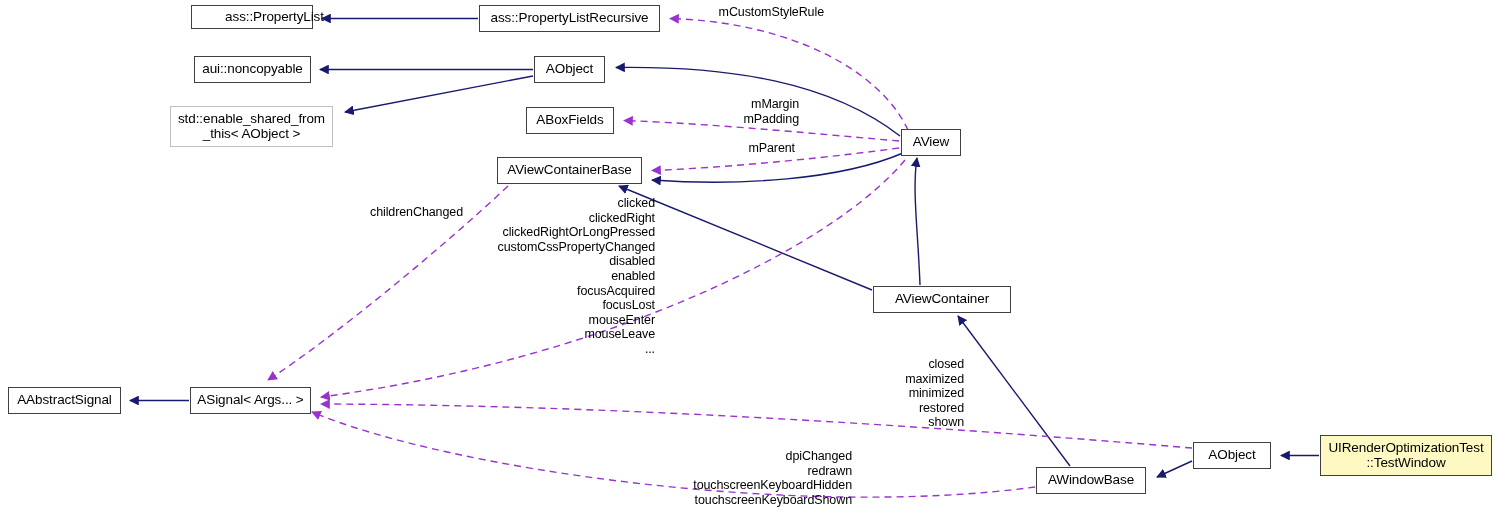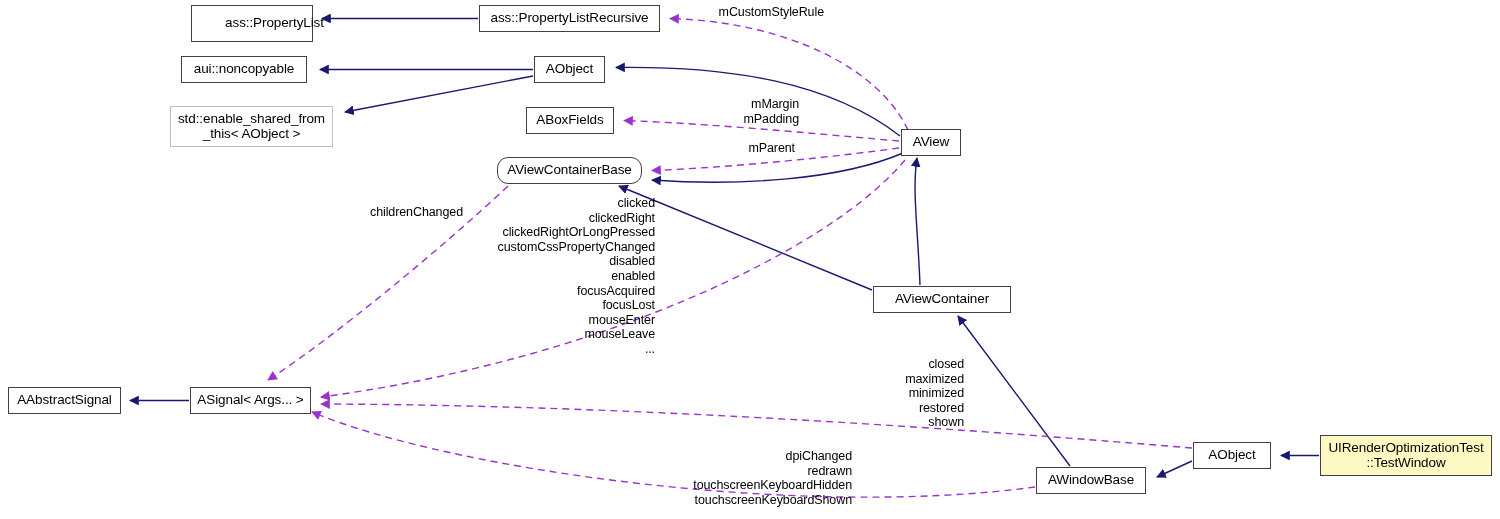--- a/index.html
+++ b/index.html
@@ -111,36 +111,36 @@
 
     <path class="edge-dashed" d="M 905 160 C 830 250, 600 360, 321 397" marker-end="url(#arrow-dashed)"></path>
 
     <path class="edge-dashed" d="M 508 186 C 440 250, 330 340, 268 380" marker-end="url(#arrow-dashed)"></path>
 
     <path class="edge-dashed" d="M 1192 448 C 1000 432, 650 405, 321 404" marker-end="url(#arrow-dashed)"></path>
 
     <path class="edge-dashed" d="M 1035 487 C 800 519, 450 470, 312 412" marker-end="url(#arrow-dashed)"></path>
   </svg>
 
-  <div class="node-box" style="left:191px; top:5px; width:122px; height:37px;padding-left:45px;">ass::PropertyList</div>
+  <div class="node-box" style="left:191px; top:5px; width:122px; height:24px;padding-left:45px;">ass::PropertyList</div>
 
   <div class="node-box" style="left:479px; top:5px; width:181px; height:27px;">ass::PropertyListRecursive</div>
 
-  <div class="node-box" style="left:181px; top:56px; width:126px; height:27px;">aui::noncopyable</div>
+  <div class="node-box" style="left:194px; top:56px; width:117px; height:27px;">aui::noncopyable</div>
 
   <div class="node-box" style="left:534px; top:56px; width:71px; height:27px;">AObject</div>
 
   <div class="node-box faded-border" style="left:170px; top:106px; width:163px; height:41px;">std::enable_shared_from
 _this&lt; AObject &gt;</div>
 
   <div class="node-box" style="left:526px; top:107px; width:88px; height:27px;">ABoxFields</div>
 
   <div class="node-box" style="left:901px; top:129px; width:60px; height:27px;">AView</div>
 
-  <div class="node-box" style="left:497px; top:157px; width:145px; height:27px;border-radius:11px;">AViewContainerBase</div>
+  <div class="node-box" style="left:497px; top:157px; width:145px; height:27px;">AViewContainerBase</div>
 
   <div class="node-box" style="left:873px; top:286px; width:138px; height:27px;">AViewContainer</div>
 
   <div class="node-box" style="left:8px; top:387px; width:113px; height:27px;">AAbstractSignal</div>
 
   <div class="node-box" style="left:190px; top:387px; width:121px; height:27px;">ASignal&lt; Args... &gt;</div>
 
   <div class="node-box" style="left:1193px; top:442px; width:78px; height:27px;">AObject</div>
 
   <div class="node-box" style="left:1036px; top:467px; width:110px; height:27px;">AWindowBase</div>

